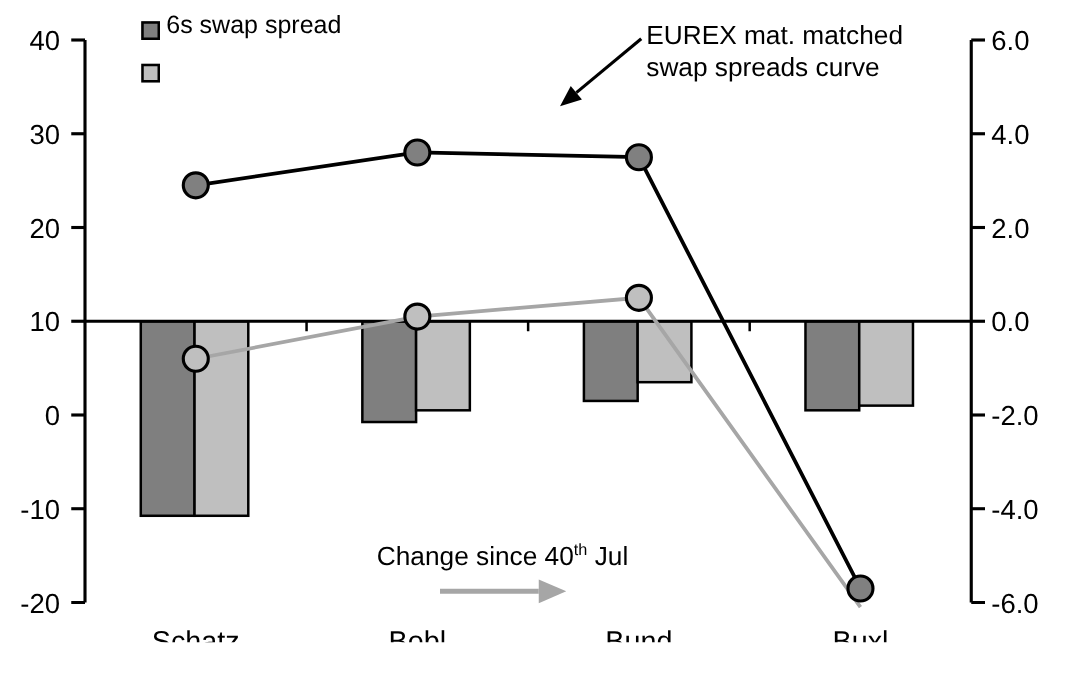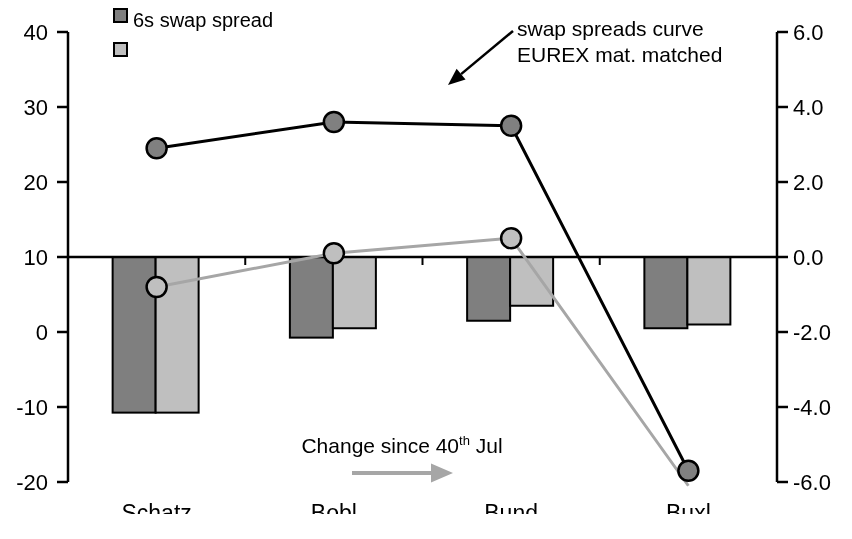--- a/index.html
+++ b/index.html
@@ -4,21 +4,21 @@
 <style>
   html,body{margin:0;padding:0;background:#fff;}
   #stage{
     position:relative;width:852px;height:514px;background:#ffffff;
     font-family:"Liberation Sans",sans-serif;overflow:hidden;
   }
   #chart-svg{position:absolute;left:0;top:0;}
   .overlay{position:absolute;color:#000;}
   
   #legend{left:113px;top:8px;display:flex;flex-direction:column;gap:10px;}
-  .legend-item{display:flex;align-items:flex-start;height:24px;}
+  .legend-item{display:flex;align-items:flex-end;height:24px;}
   .legend-swatch{width:15px;height:15px;border:2px solid #000;box-sizing:border-box;margin-right:5px;flex:0 0 auto;}
   .legend-label{font-size:20px;line-height:24px;white-space:nowrap;}
   
   #curve-annotation{left:517px;top:16px;font-size:21px;line-height:26px;white-space:nowrap;}
   #change-annotation{left:285px;top:434px;width:234px;text-align:center;font-size:21px;white-space:nowrap;}
   #change-annotation sup{font-size:13px;line-height:0;}
 </style>
 </head>
 <body>
 
@@ -90,21 +90,21 @@
     <div class="legend-item">
       <span class="legend-swatch" style="background: rgb(127, 127, 127);"></span>
       <span class="legend-label">6s swap spread</span>
     </div>
     <div class="legend-item">
       <span class="legend-swatch" style="background: rgb(191, 191, 191);"></span>
     </div>
   </div>
 
   <div id="curve-annotation" class="overlay">
+    <div>EUREX mat. matched</div>
     <div>swap spreads curve</div>
-    <div>EUREX mat. matched</div>
   </div>
 
   <div id="change-annotation" class="overlay">
     <span>Change since 40</span><sup>th</sup><span> Jul</span>
   </div>
 
 </div>
 
 </body></html>

